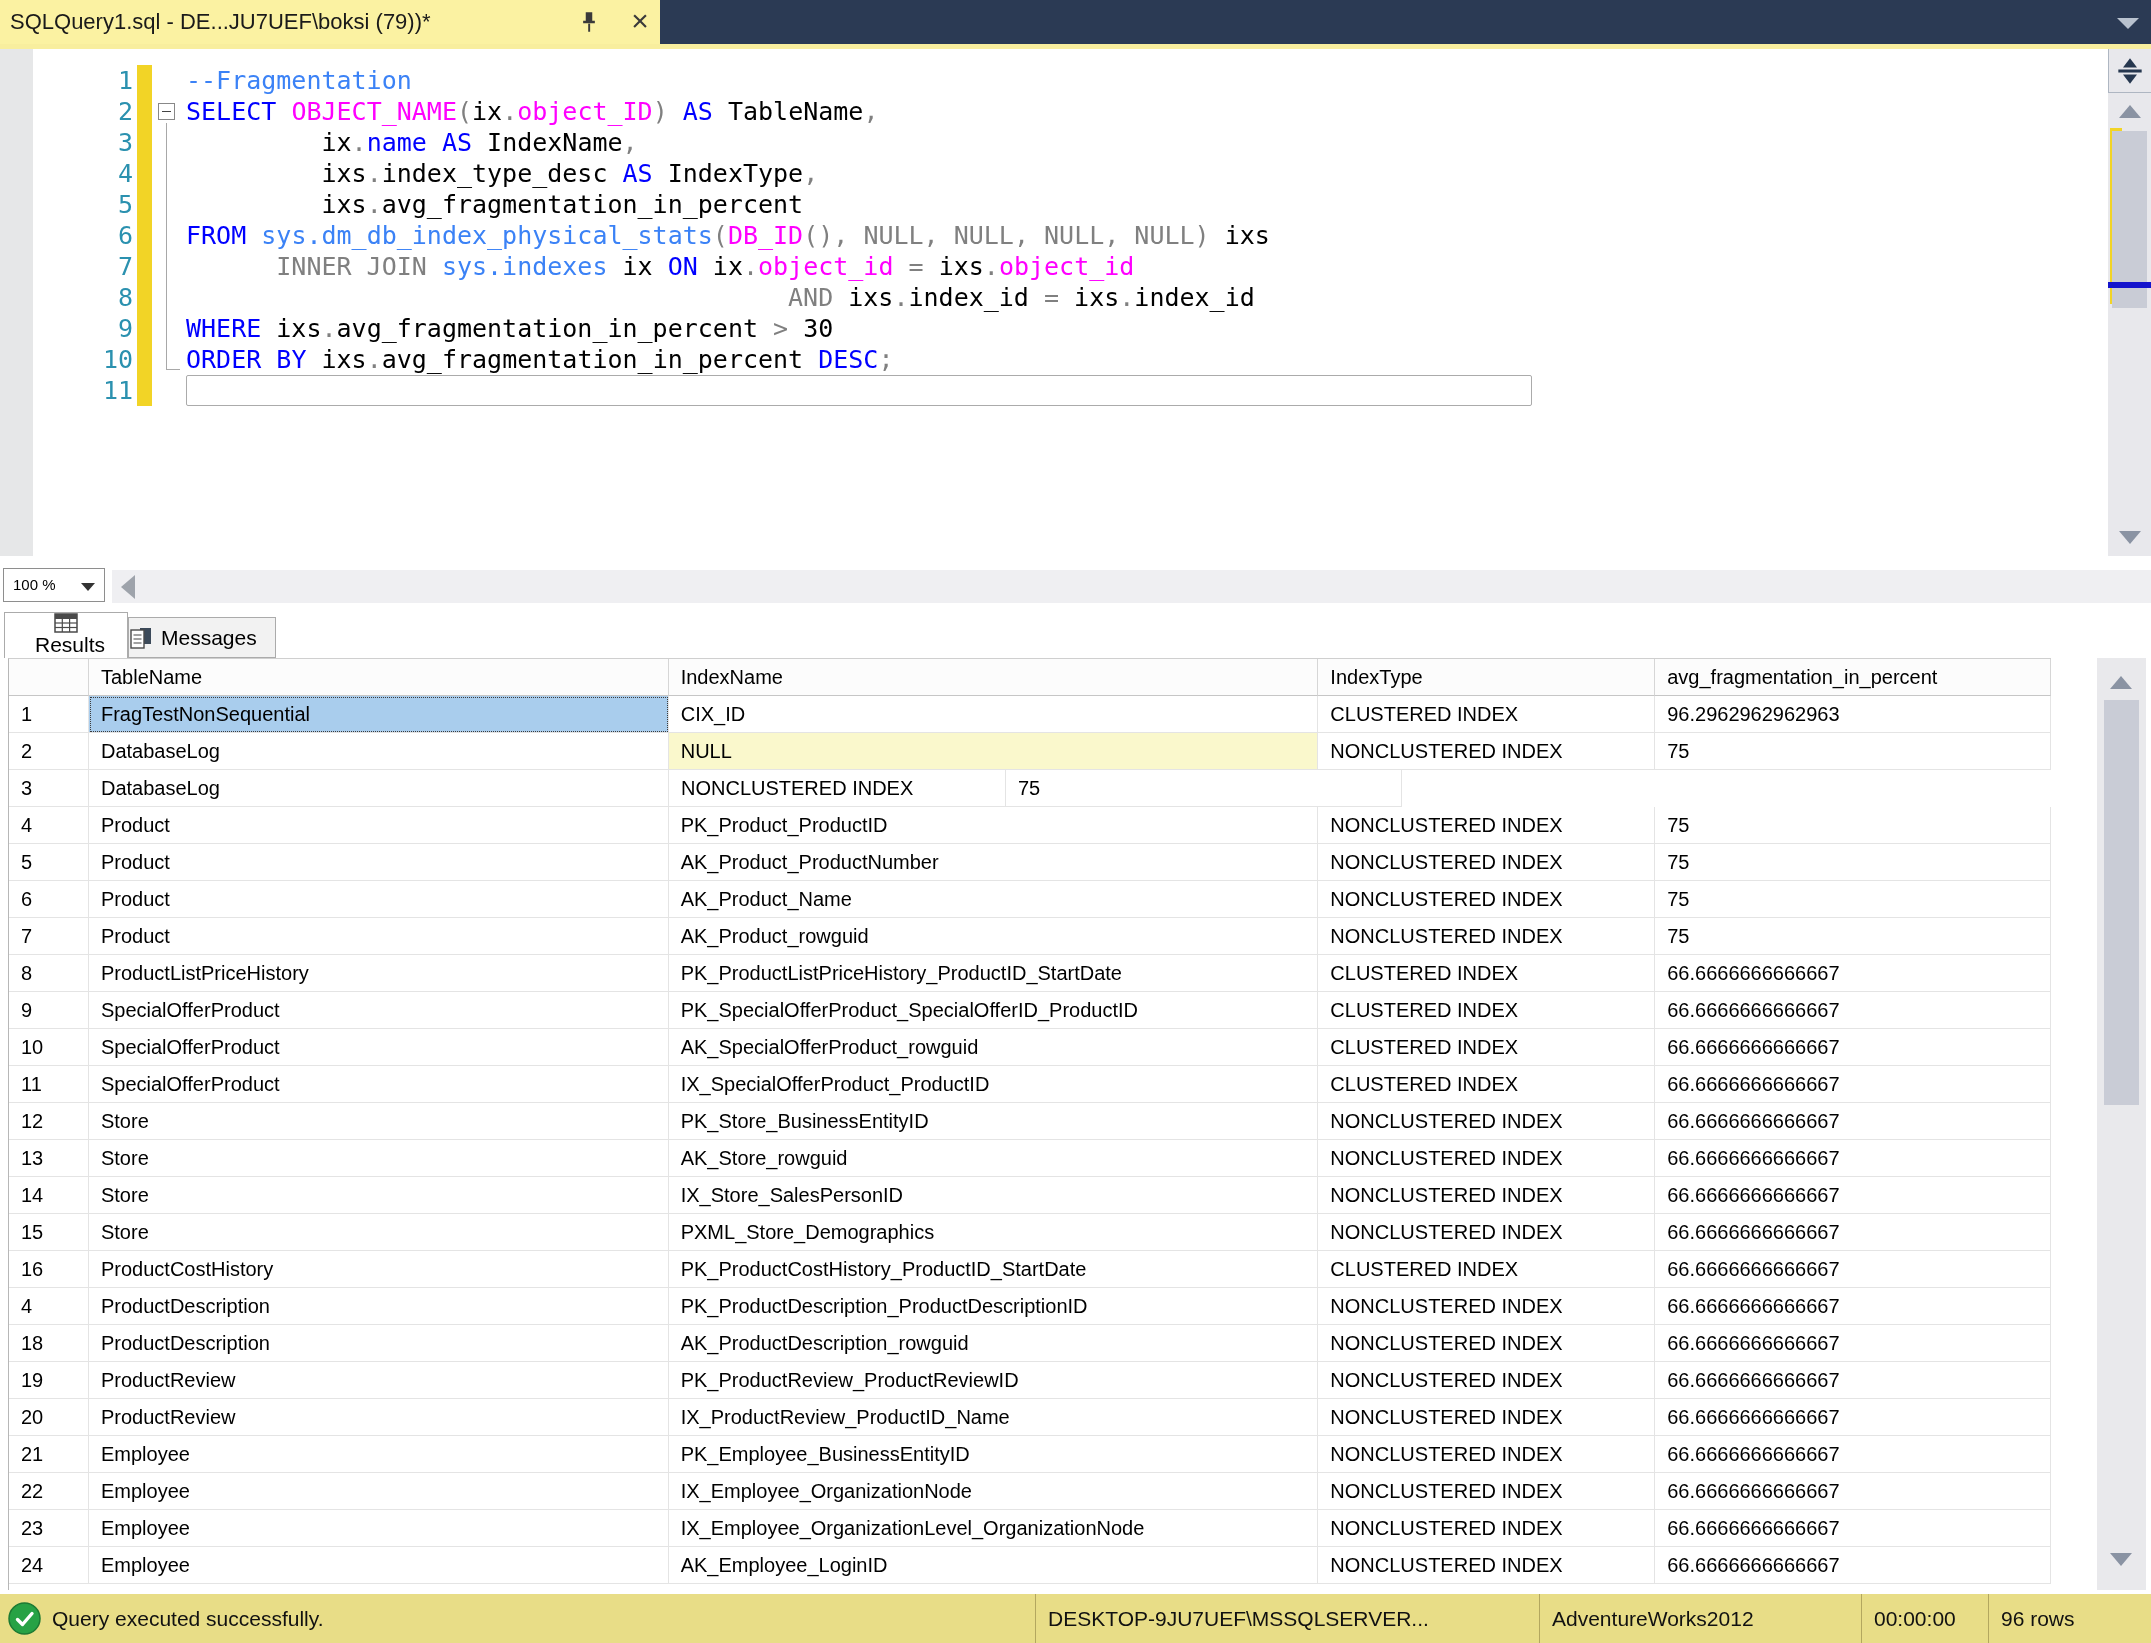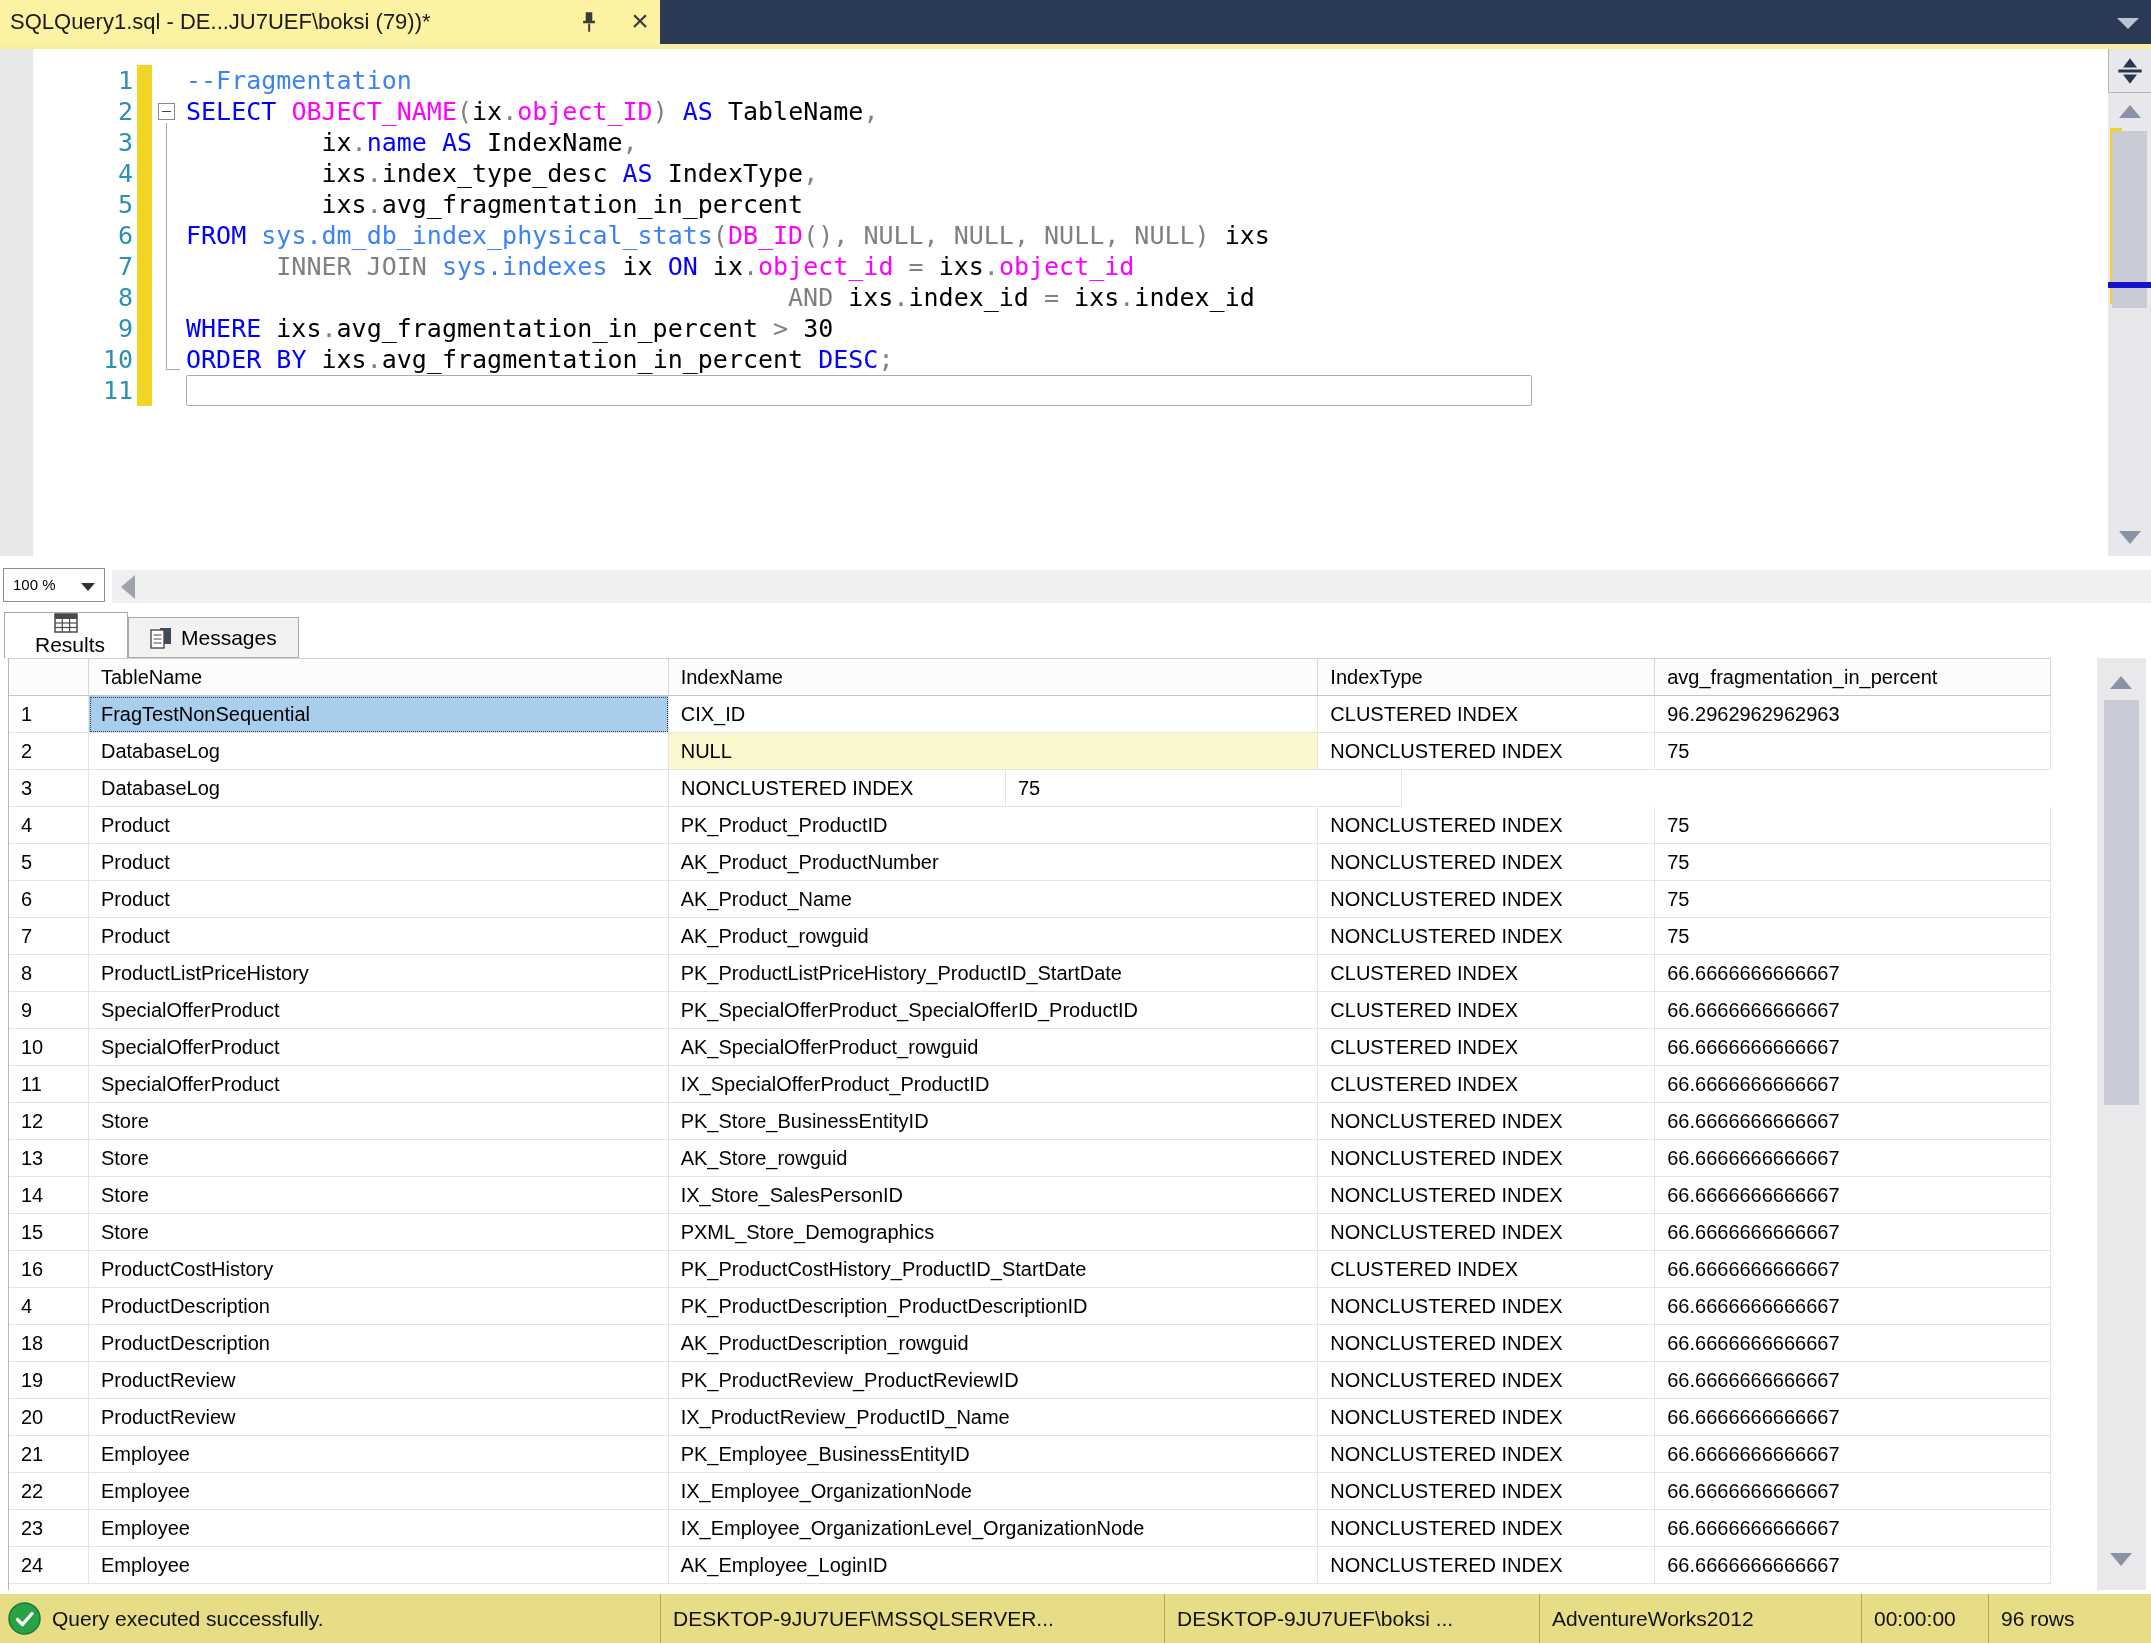--- a/index.html
+++ b/index.html
@@ -64,22 +64,22 @@
            background:#fff; font-size:15px; line-height:32px; padding-left:9px; cursor:pointer; }
   .combo-arrow { position:absolute; right:9px; top:14px; width:0; height:0;
                  border-left:7px solid transparent; border-right:7px solid transparent;
                  border-top:8px solid #333; }
 
   
   #rtabs { position:absolute; left:0; top:612px; width:2151px; height:46px; background:#fff; }
   .tab-results { position:absolute; left:4px; top:0; width:124px; height:46px; background:#fff;
                  border:1px solid #ABABAB; border-bottom:none; display:flex; align-items:center;
                  padding-left:8px; font-size:21px; cursor:pointer;flex-direction:column; }
-  .tab-messages { position:absolute; left:128px; top:5px; width:171px; height:41px; background:#F2F2F2;
-                  border:1px solid #ABABAB; display:flex; align-items:center; padding-left:20px;
+  .tab-messages { position:absolute; left:128px; top:5px; width:148px; height:41px; background:#F2F2F2;
+                  border:1px solid #ABABAB; display:flex; align-items:center; padding-left:0;
                   font-size:21px; cursor:pointer; }
   .rtab-icon { margin-right:8px; display:inline-flex; }
 
   
   #grid { position:absolute; left:8px; top:658px; width:2043px; height:932px; background:#fff;
           border-left:1px solid #B7B7B7; border-top:1px solid #CFCFCF; }
   .grow { display:flex; height:37px; }
   .gcell { height:37px; line-height:36px; font-size:20px; color:#000; padding-left:12px;
            border-right:1px solid #E4E4E4; border-bottom:1px solid #E4E4E4;
            overflow:hidden; white-space:nowrap; background:#fff; }
@@ -401,18 +401,17 @@
 <div id="statusbar">
   <span class="check">
     <svg width="33" height="33" viewBox="0 0 33 33">
       <circle cx="16.5" cy="16.5" r="15.5" fill="#27A245" stroke="#1C7A33" stroke-width="1.5"></circle>
       <path d="M9.5 17.5 L14.5 22.5 L24 11.5" fill="none" stroke="#fff" stroke-width="3.4" stroke-linecap="round" stroke-linejoin="round"></path>
     </svg>
   </span>
   <span class="msg">Query executed successfully.</span>
   <span class="sb-right">
     <span class="seg s1">DESKTOP-9JU7UEF\MSSQLSERVER...</span>
-    <span class="seg s2">DESKTOP-9JU7UEF\boksi ...</span>
     <span class="seg s3">AdventureWorks2012</span>
     <span class="seg s4">00:00:00</span>
     <span class="seg s5">96 rows</span>
   </span>
 </div>
 
 </body></html>

